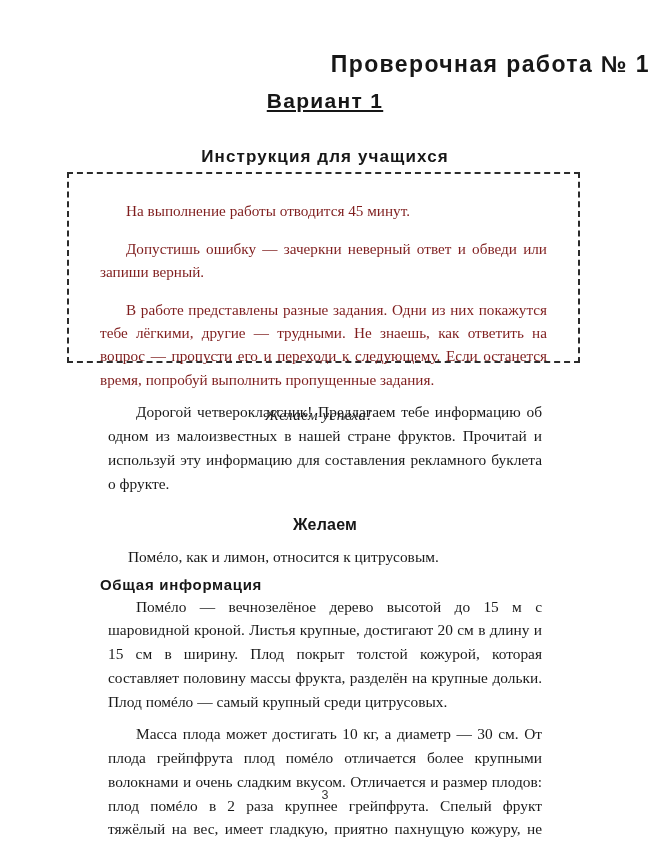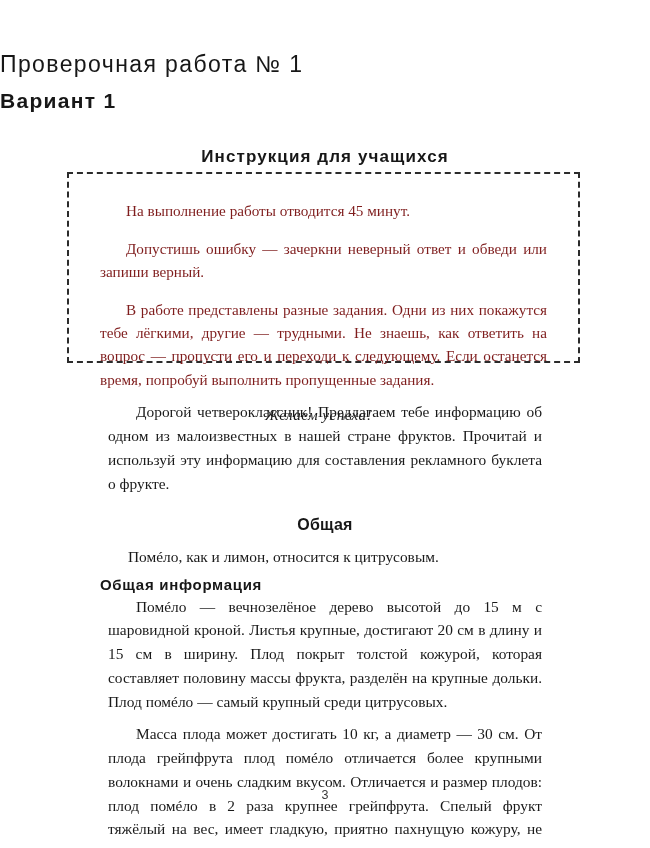--- a/index.html
+++ b/index.html
@@ -13,39 +13,40 @@
     height: 848px;
     background: #ffffff;
     overflow: hidden;
     font-family: "Liberation Serif", "DejaVu Serif", serif;
     color: #1a1a1a;
   }
 
   
   .title-main {
     font-family: "Liberation Sans", "DejaVu Sans", sans-serif;
-    font-weight: normal;
+    font-weight: bold;
     font-size: 23px;
     letter-spacing: 1.4px;
-    text-align: left;
+    text-align: right;
     color: #171717;
     margin: 0;
     padding-top: 50px;
     line-height: 1.25;
   }
   .title-variant {
     font-family: "Liberation Sans", "DejaVu Sans", sans-serif;
     font-weight: bold;
     font-size: 21px;
     letter-spacing: 1.3px;
-    text-align: left;
+    text-align: center;
     color: #171717;
     margin: 0;
     padding-top: 9px;
     line-height: 1.25;
+    text-decoration: underline;
   }
   .title-instr {
     font-family: "Liberation Sans", "DejaVu Sans", sans-serif;
     font-weight: bold;
     font-size: 17px;
     letter-spacing: 1.1px;
     text-align: center;
     color: #171717;
     margin: 0;
     padding-top: 32px;
@@ -162,21 +163,21 @@
       <p class="instr-p">Допустишь ошибку — зачеркни неверный ответ и обведи или запиши верный.</p>
       <p class="instr-p">В работе представлены разные задания. Одни из них покажутся тебе лёгкими, другие — трудными. Не знаешь, как ответить на вопрос — пропусти его и переходи к следующему. Если останется время, попробуй выполнить пропущенные задания.</p>
       <p class="instr-wish">Желаем  успеха!</p>
     </div>
   </div>
 
   <div class="body-region">
 
     <p class="body-p">Дорогой четвероклассник! Предлагаем тебе информацию об одном из малоизвестных в нашей стране фруктов. Прочитай и используй эту информацию для составления рекламного буклета о фрукте.</p>
 
-    <h4 class="fruit-heading">Общая</h4>
+    <h4 class="fruit-heading">Желаем</h4>
 
     <p class="lead-line">Помéло, как и лимон, относится к цитрусовым.</p>
 
     <h5 class="sub-heading">Общая  информация</h5>
 
     <p class="body-p para-block">Помéло — вечнозелёное дерево высотой до 15 м с шаровидной кроной. Листья крупные, достигают 20 см в длину и 15 см в ширину. Плод покрыт толстой кожурой, которая составляет половину массы фрукта, разделён на крупные дольки. Плод помéло — самый крупный среди цитрусовых.</p>
 
     <p class="body-p para-block">Масса плода может достигать 10 кг, а диаметр — 30 см. От плода грейпфрута плод помéло отличается более крупными волокнами и очень сладким вкусом. Отличается и размер плодов: плод помéло в 2 раза крупнее грейпфрута. Спелый фрукт тяжёлый на вес, имеет гладкую, приятно пахнущую кожуру, не имеет пятен.</p>
   </div>
 

